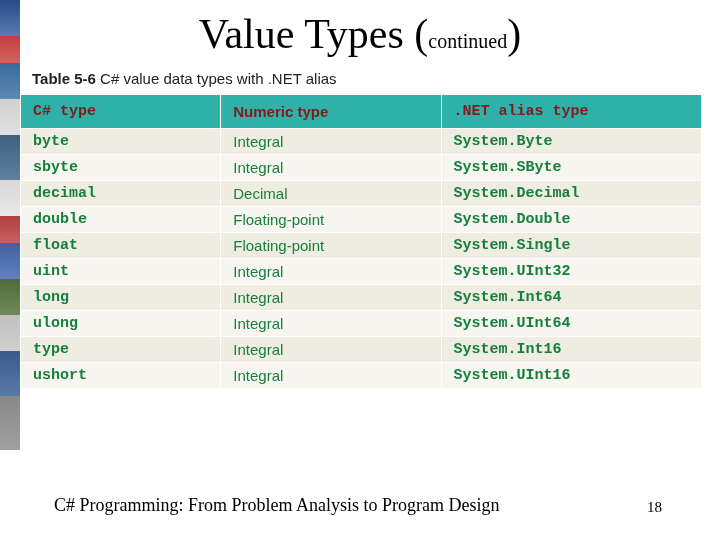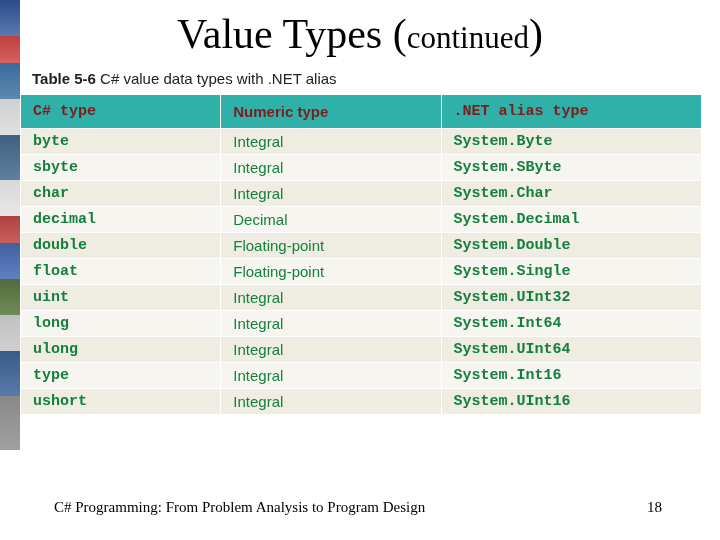--- a/index.html
+++ b/index.html
@@ -31,21 +31,21 @@
   }
   .title {
     position: absolute;
     top: 10px; left: 0; right: 0;
     text-align: center;
     font-family: "Times New Roman", Times, serif;
     font-size: 42px;
     font-weight: normal;
     color: #000;
   }
-  .title .sub { font-size: 31px; }
+  .title .sub { font-size: 20px; }
   .caption {
     position: absolute;
     top: 70px; left: 32px;
     font-size: 15px;
     color: #222;
   }
   .caption .tbl { font-weight: bold; }
   table.data {
     position: absolute;
     top: 94px; left: 20px;
@@ -68,21 +68,21 @@
   }
   table.data tbody tr:nth-child(odd) td { background: #efece2; }
   table.data tbody tr:nth-child(even) td { background: #f7f5ef; }
   .col1 { font-family: Consolas, "Courier New", monospace; font-weight: bold; width: 200px;}
   .col2 { width: 220px; }
   .col3 { font-family: Consolas, "Courier New", monospace; font-weight: bold; width: 260px; margin-left: 8px;}
   .footer-left {
     position: absolute;
     left: 54px; bottom: 24px;
     font-family: "Times New Roman", Times, serif;
-    font-size: 15px;
+    font-size: 18px;
     color: #000;
   }
   .footer-right {
     position: absolute;
     right: 58px; bottom: 24px;
     font-family: "Times New Roman", Times, serif;
     font-size: 15px;
     color: #000;
   }
 </style>
@@ -111,25 +111,20 @@
     <tbody>
       <tr>
           <td class="col1">byte</td>
           <td class="col2">Integral</td>
           <td class="col3">System.Byte</td>
         </tr>
       <tr>
           <td class="col1">sbyte</td>
           <td class="col2">Integral</td>
           <td class="col3">System.SByte</td>
-        </tr>
-      <tr>
-          <td class="col1">char</td>
-          <td class="col2">Integral</td>
-          <td class="col3">System.Char</td>
         </tr>
       <tr>
           <td class="col1">decimal</td>
           <td class="col2">Decimal</td>
           <td class="col3">System.Decimal</td>
         </tr>
       <tr>
           <td class="col1">double</td>
           <td class="col2">Floating-point</td>
           <td class="col3">System.Double</td>

